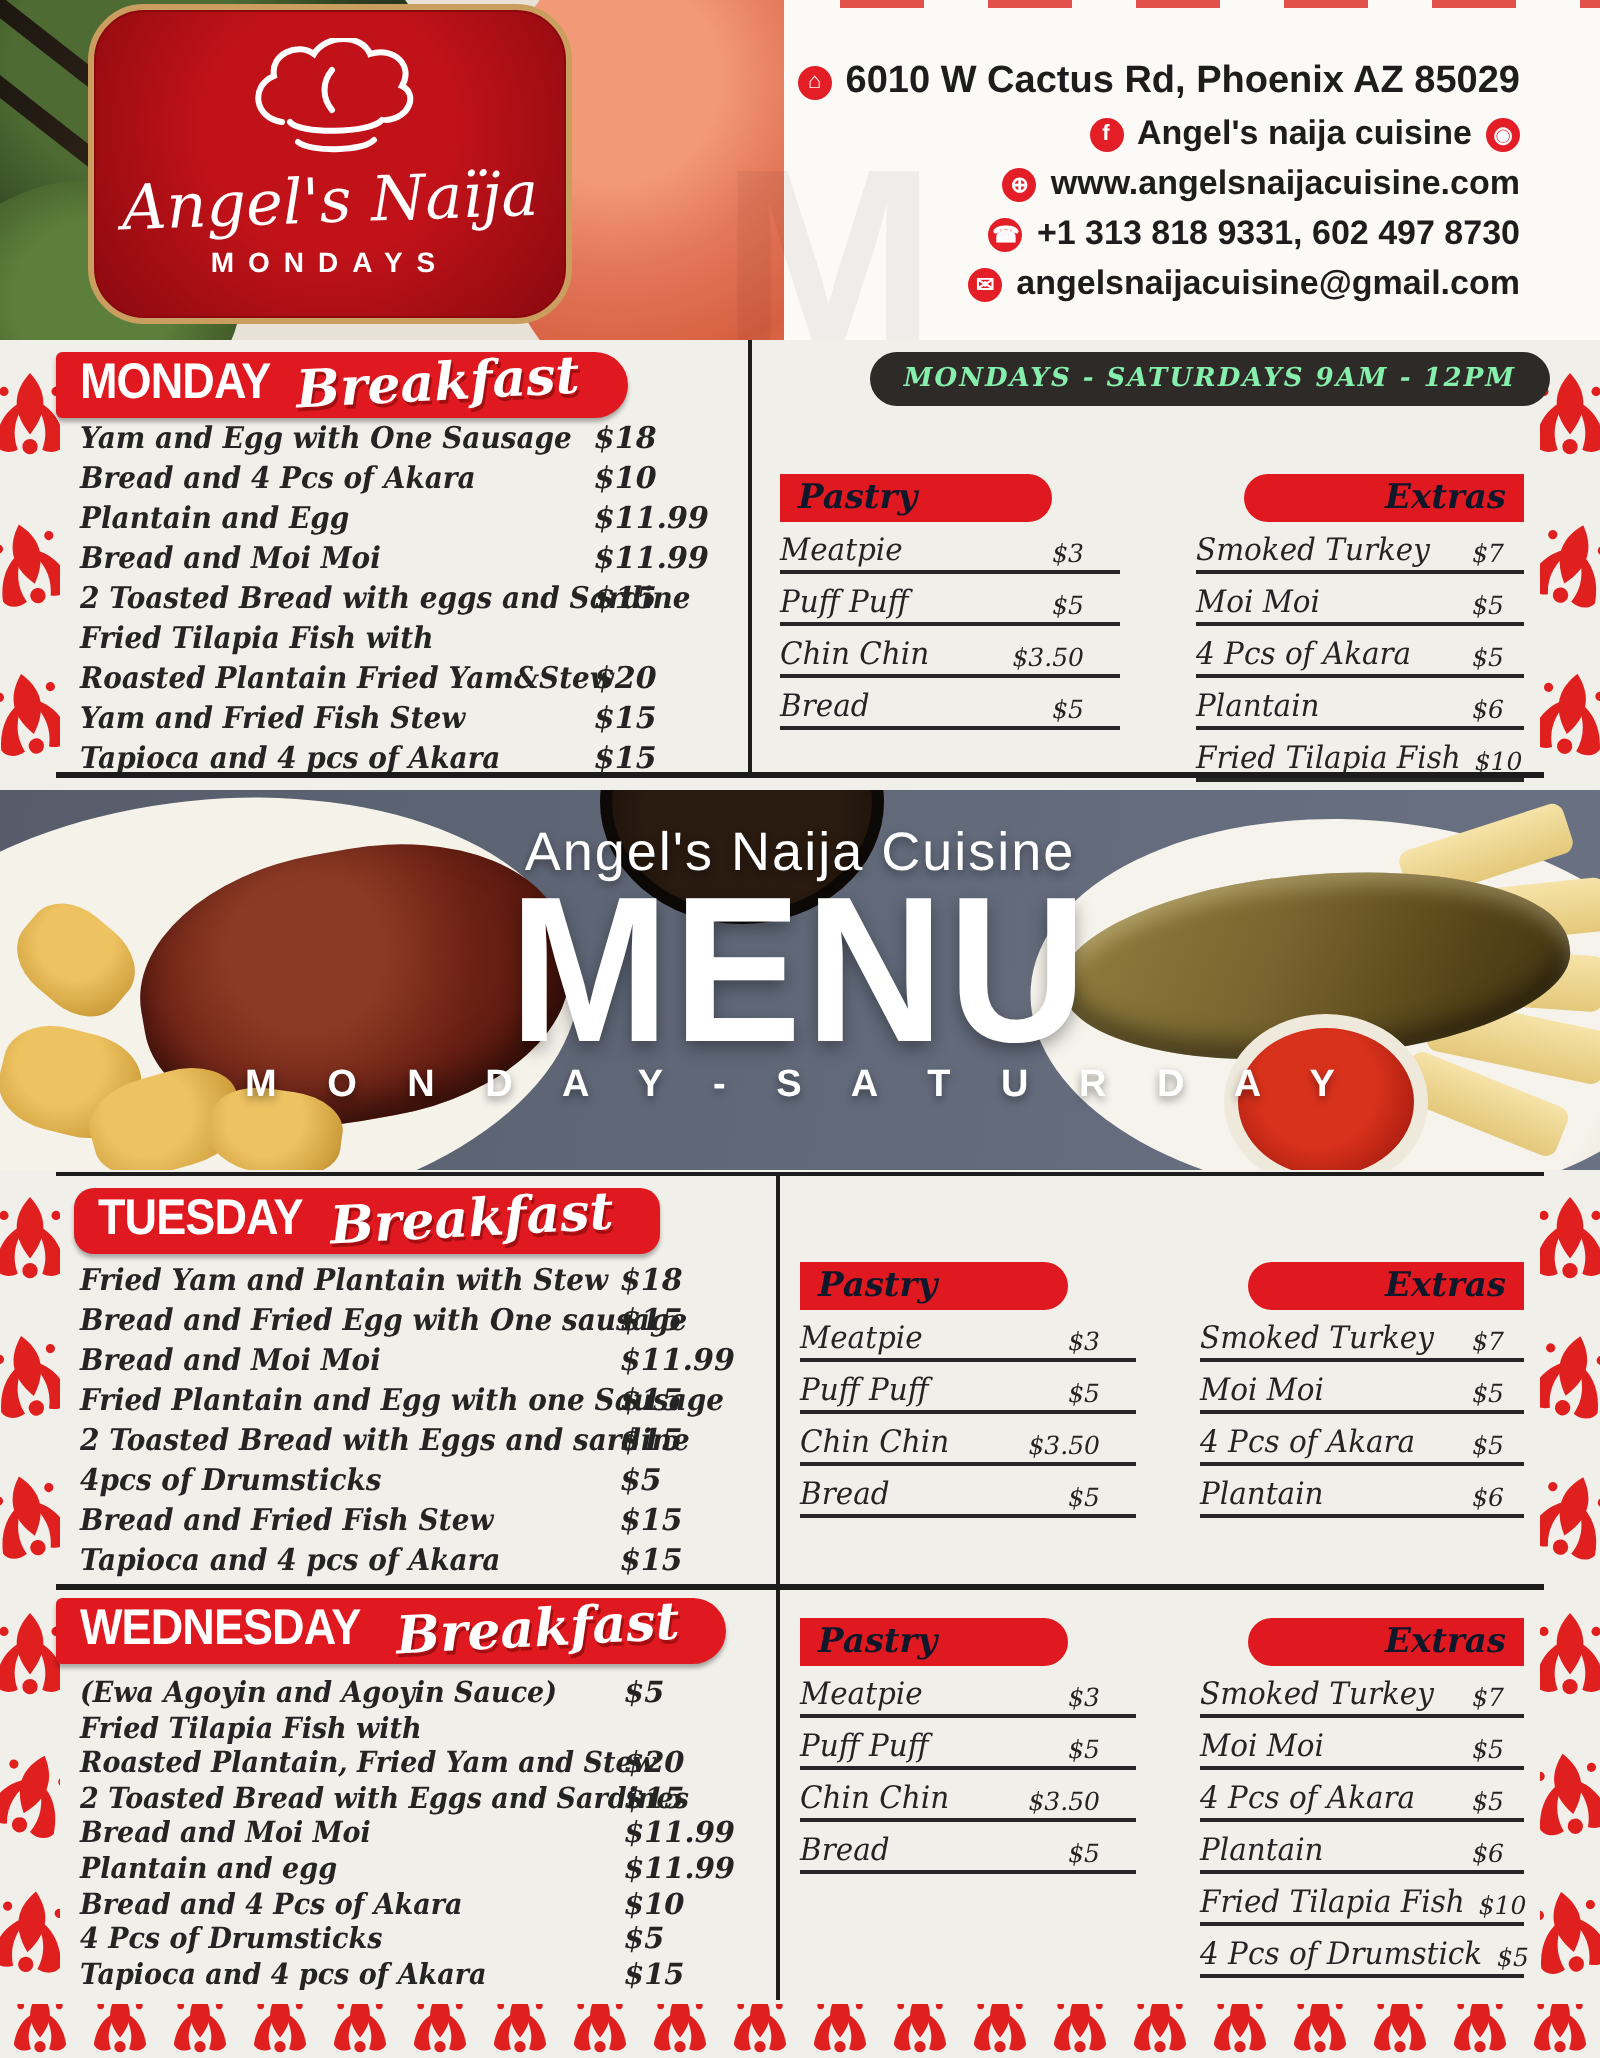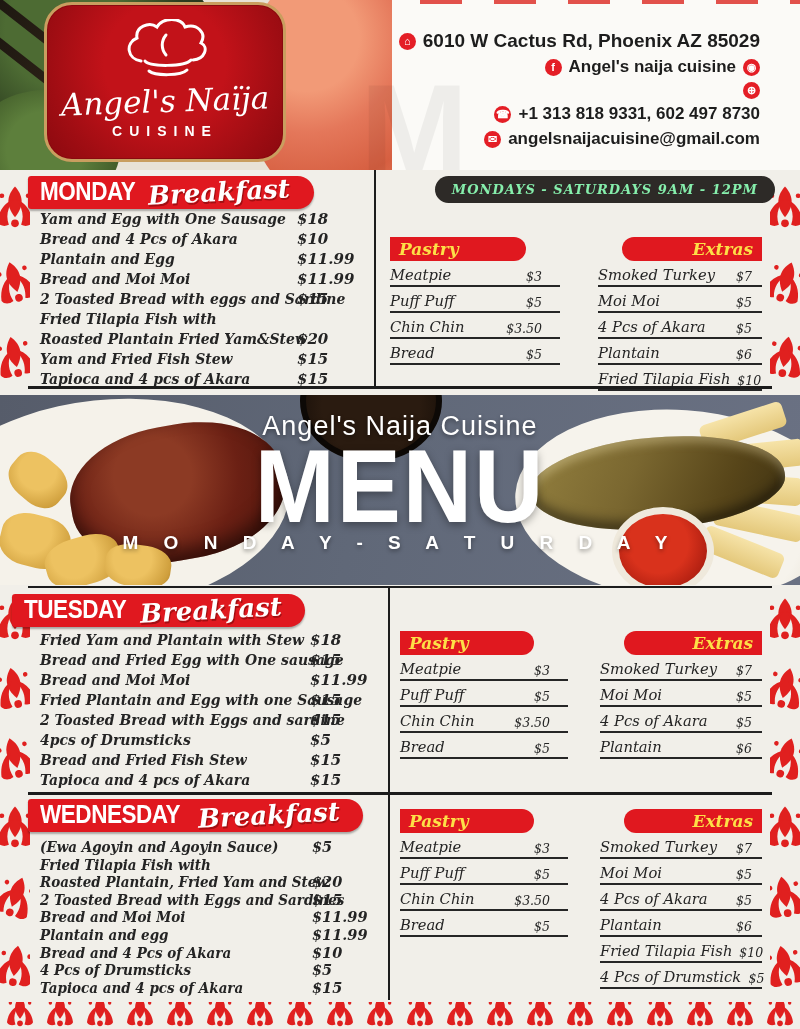--- a/index.html
+++ b/index.html
@@ -59,21 +59,21 @@
            font-family:"DejaVu Serif",serif;font-style:italic;font-weight:bold;font-size:15px;color:#242424;}
   .mi-price{position:absolute;top:0;font-family:"DejaVu Serif",serif;font-style:italic;font-weight:bold;
            font-size:15px;color:#242424;white-space:nowrap;}
   .list-mon .mi-price{left:257px;}
   .list-tue .mi-price{left:270px;}
   .list-wed .mi-price{left:272px;}
   .list-wed .menu-row{height:17.6px;}
   .list-wed .mi-name,.list-wed .mi-price{font-size:14.5px;}
   
   .sp{position:absolute;}
-  .sp-pill{height:24px;background:#e0181f;color:#fde047;font-family:"DejaVu Serif",serif;font-style:italic;
+  .sp-pill{height:24px;background:#e0181f;color:#0f172a;font-family:"DejaVu Serif",serif;font-style:italic;
            font-weight:bold;font-size:17px;display:flex;align-items:center;box-sizing:border-box;}
   .sp-pill.left{border-radius:0 12px 12px 0;padding-left:9px;justify-content:flex-start;}
   .sp-pill.right{border-radius:12px 0 0 12px;padding-right:9px;justify-content:flex-end;}
   .sp-row{height:26px;border-bottom:2px solid #262626;display:flex;align-items:flex-end;padding-bottom:1px;box-sizing:border-box;}
   .sp-name{font-family:"DejaVu Serif",serif;font-style:italic;font-size:15.5px;color:#242424;white-space:nowrap;
            display:inline-block;transform:scaleX(.95);transform-origin:0 100%;}
   .sp-price{font-family:"DejaVu Serif",serif;font-style:italic;font-size:12.5px;color:#242424;margin-left:auto;}
   .sp.pastry .sp-price{padding-right:18px;}
   .sp.extras .sp-price{padding-right:10px;}
   
@@ -136,35 +136,36 @@
     <div class="logo">
       <svg class="logo-hat" width="100" height="66" viewBox="0 0 100 66">
         <g fill="none" stroke="#ffffff" stroke-width="3" stroke-linecap="round">
           <path d="M22 42 C8 40 6 24 18 19 C16 8 30 2 38 8 C44 -2 62 -2 66 8 C78 4 88 14 82 24 C90 28 86 40 74 41"></path>
           <path d="M26 42 C30 48 66 48 72 41"></path>
           <path d="M30 52 C36 57 62 57 68 51"></path>
           <path d="M47 16 C42 22 42 30 47 36"></path>
         </g>
       </svg>
       <div class="logo-script">Angel's Naïja</div>
-      <div class="logo-sub">CUISINE</div>
+      <div class="logo-sub">MONDAYS</div>
     </div>
 
     <div class="contact">
       <div class="cline addr">
         <span class="cicon">⌂</span>
         <span>6010 W Cactus Rd, Phoenix AZ 85029</span>
       </div>
       <div class="cline">
         <span class="cicon">f</span>
         <span>Angel's naija cuisine</span>
         <span class="cicon">◉</span>
       </div>
       <div class="cline">
         <span class="cicon">⊕</span>
+        <span>www.angelsnaijacuisine.com</span>
       </div>
       <div class="cline">
         <span class="cicon">☎</span>
         <span>+1 313 818 9331, 602 497 8730</span>
       </div>
       <div class="cline">
         <span class="cicon">✉</span>
         <span>angelsnaijacuisine@gmail.com</span>
       </div>
     </div>
@@ -373,21 +374,21 @@
         </svg>
       <svg width="46" height="46" viewBox="0 0 60 60" style="transform:rotate(-12deg)">
           <use href="#dmk"></use>
         </svg>
     </div>
 
     <div class="hline" style="left:28px;top:1px;width:744px;height:2px;"></div>
     <div class="vline" style="left:388px;top:3px;height:412px;"></div>
     <div class="hline" style="left:28px;top:207px;width:744px;"></div>
 
-    <div class="day-pill" style="left:12px;top:9px;">
+    <div class="day-pill" style="left:37px;top:9px;border-radius:10px;">
       <span class="day-word">TUESDAY</span>
       <span class="day-script">Breakfast</span>
     </div>
     <div class="menu-list list-tue" style="left:40px;top:46px;width:340px;">
 
         <div class="menu-row">
           <span class="mi-name">Fried Yam and Plantain with Stew</span>
           <span class="mi-price">$18</span>
         </div>
 

